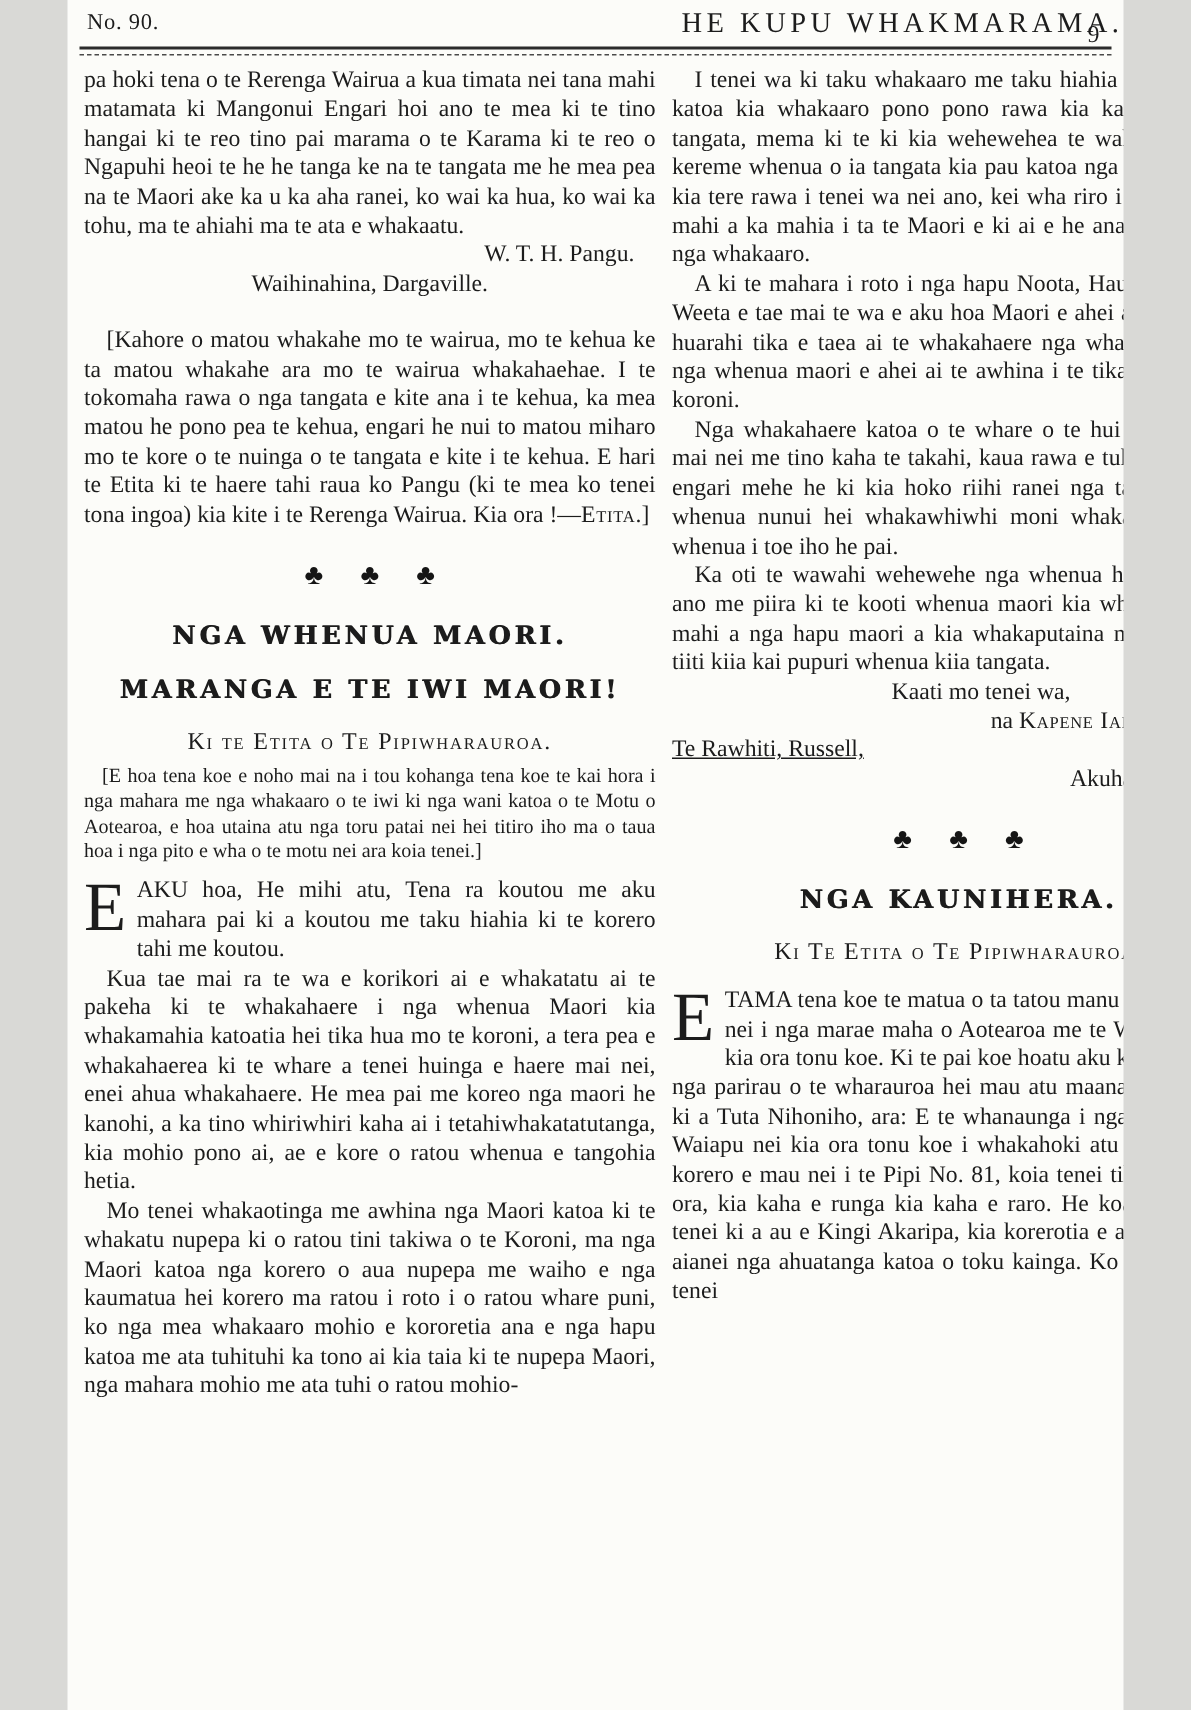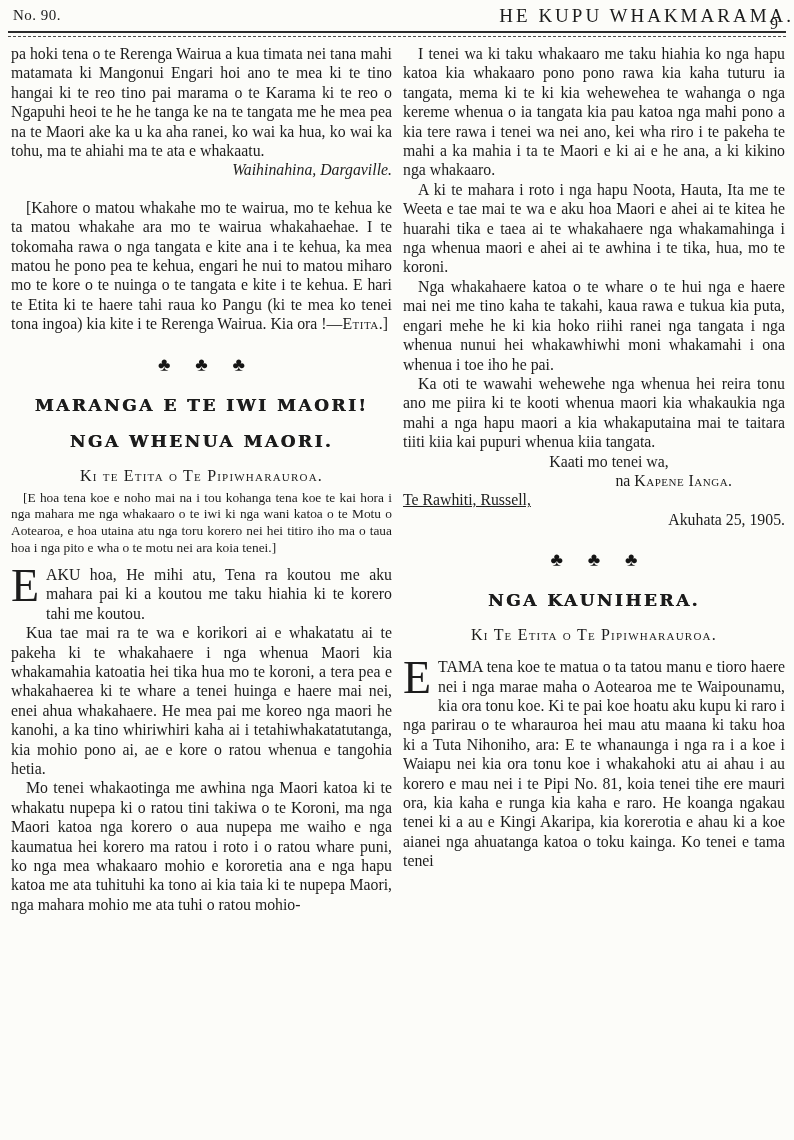--- a/index.html
+++ b/index.html
@@ -1,18 +1,18 @@
 <!DOCTYPE html>
 <html><head>
 <meta charset="utf-8">
 <style>
   html,body { margin:0; padding:0; background:#d9d9d6; }
   .page {
     position:relative;
-    width:794px; height:1140px;
+    width:704px; height:1140px;
     margin:0 auto;
     background:#fcfcf9;
     font-family:"Liberation Serif", serif;
     color:#1c1c1c;
     overflow:hidden;
   }
   
   .masthead { position:absolute; top:0; left:0; right:0; height:40px; }
   .issue-no { position:absolute; top:7px; left:13px; font-size:15px; letter-spacing:0.5px; }
   .paper-title {
@@ -22,21 +22,21 @@
   .page-no { position:absolute; top:15px; right:16px; font-size:16px; }
   .rule-1 { position:absolute; top:31px; left:8px; right:8px; border-top:2.5px solid #2b2b2b; }
   .rule-2 { position:absolute; top:36px; left:8px; right:8px; border-top:1px dashed #4a4a4a; }
   
   .col { position:absolute; top:44px; }
   .col-left  { left:11px;  width:381px; }
   .col-right { left:403px; width:382px; }
   p { margin:0; font-size:15.8px; line-height:19.4px; text-align:justify; }
   p.ind { text-indent:15px; }
   .sig-right { text-align:right; padding-right:14px; }
-  .flush { text-align:right;font-style:italic; }
+  .flush { text-align:center; }
   .sc { font-variant:small-caps; letter-spacing:0.5px; }
   
   .clubs {
     text-align:center; font-size:19px; line-height:22px;
     word-spacing:20px; margin:20px 0 18px 0; color:#151515;
   }
   
   .heading {
     text-align:center; font-weight:bold; font-size:17px; line-height:22px;
     letter-spacing:2.5px; margin:14px 0 0 0;
@@ -75,34 +75,35 @@
     <div class="paper-title">HE KUPU WHAKMARAMA.</div>
     <div class="page-no">9</div>
     <div class="rule-1"></div>
     <div class="rule-2"></div>
   </div>
 
   <div class="col col-left">
 
     <p>pa hoki tena o te Rerenga Wairua a kua timata nei tana mahi matamata ki Mangonui Engari hoi ano te mea ki te tino hangai ki te reo tino pai marama o te Karama ki te reo o Ngapuhi heoi te he he tanga ke na te tangata me he mea pea na te Maori ake ka u ka aha ranei, ko wai ka hua, ko wai ka tohu, ma te ahiahi ma te ata e whakaatu.</p>
 
+    <p class="sig-right">W. T. H. Pangu.</p>
     <p class="flush">Waihinahina, Dargaville.</p>
 
     <div class="gap-m"></div>
 
     <p class="ind"><span>[Kahore o matou whakahe mo te wairua, mo te kehua ke ta matou whakahe ara mo te wairua whakahaehae.  I te tokomaha rawa o nga tangata e kite ana i te kehua, ka mea matou he pono pea te kehua, engari he nui to matou miharo mo te kore o te nuinga o te tangata e kite i te kehua.  E hari te Etita ki te haere tahi raua ko Pangu (ki te mea ko tenei tona ingoa) kia kite i te Rerenga Wairua. Kia ora !—</span><span class="sc">Etita</span><span>.]</span></p>
 
     <div class="clubs">♣ ♣ ♣</div>
 
+    <div class="heading">NGA WHENUA MAORI.</div>
     <div class="heading">MARANGA E TE IWI MAORI!</div>
-    <div class="heading">NGA WHENUA MAORI.</div>
 
     <div class="salutation">Ki te Etita o Te Pipiwharauroa.</div>
 
-    <p class="intro-note">[E hoa tena koe e noho mai na i tou kohanga tena koe te kai hora i nga mahara me nga whakaaro o te iwi ki nga wani katoa o te Motu o Aotearoa, e hoa utaina atu nga toru korero nei hei titiro iho ma o taua hoa i nga pito e wha o te motu nei ara koia tenei.]</p>
+    <p class="intro-note">[E hoa tena koe e noho mai na i tou kohanga tena koe te kai hora i nga mahara me nga whakaaro o te iwi ki nga wani katoa o te Motu o Aotearoa, e hoa utaina atu nga toru patai nei hei titiro iho ma o taua hoa i nga pito e wha o te motu nei ara koia tenei.]</p>
 
     <div class="gap-s"></div>
 
     <p><span class="dropcap">E</span><span>AKU hoa, He mihi atu, Tena ra koutou me aku mahara pai ki a koutou me taku hiahia ki te korero tahi me koutou.</span></p>
 
     <p class="ind">Kua tae mai ra te wa e korikori ai e whakatatu ai te pakeha ki te whakahaere i nga whenua Maori kia whakamahia katoatia hei tika hua mo te koroni, a tera pea e whakahaerea ki te whare a tenei huinga e haere mai nei, enei ahua whakahaere.  He mea pai me koreo nga maori he kanohi, a ka tino whiriwhiri kaha ai i tetahiwhakatatutanga, kia mohio pono ai, ae e kore o ratou whenua e tangohia hetia.</p>
     <p class="ind">Mo tenei whakaotinga me awhina nga Maori katoa ki te whakatu nupepa ki o ratou tini takiwa o te Koroni, ma nga Maori katoa nga korero o aua nupepa me waiho e nga kaumatua hei korero ma ratou i roto i o ratou whare puni, ko nga mea whakaaro mohio e kororetia ana e nga hapu katoa me ata tuhituhi ka tono ai kia taia ki te nupepa Maori, nga mahara mohio me ata tuhi o ratou mohio-</p>
   </div>
 
   <div class="col col-right">

